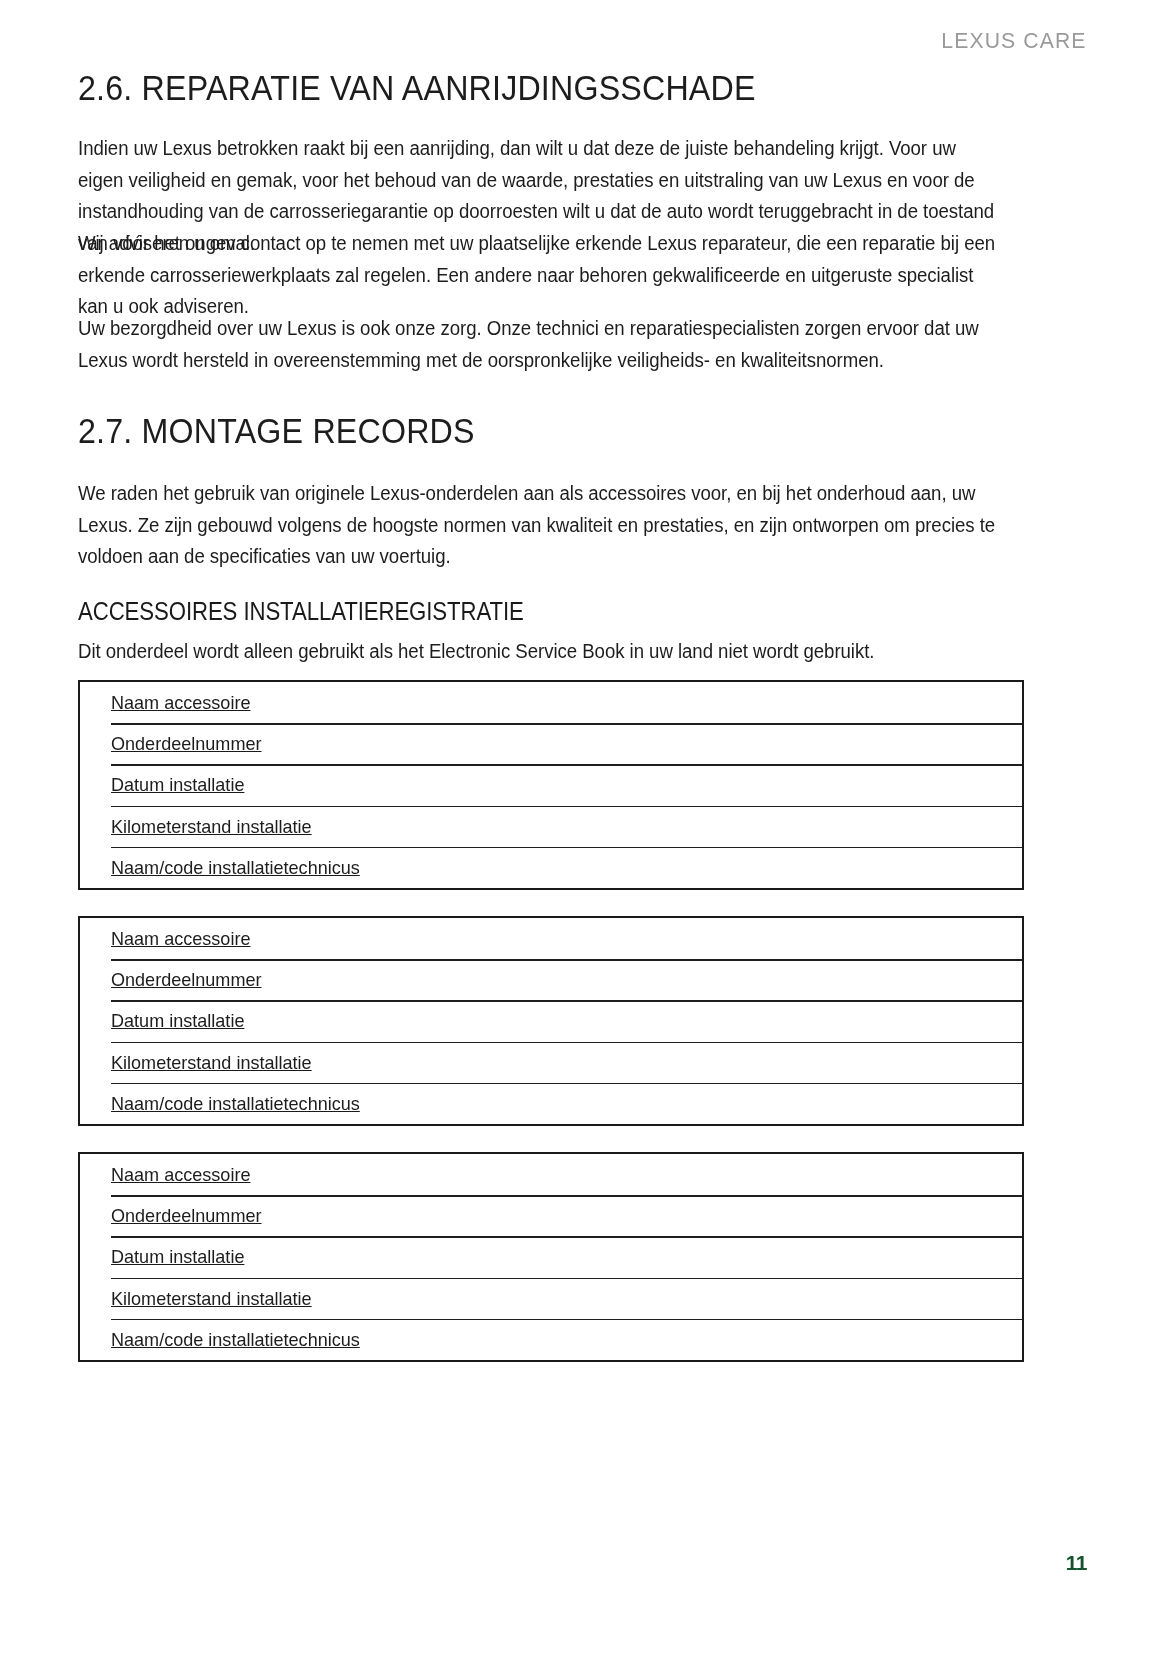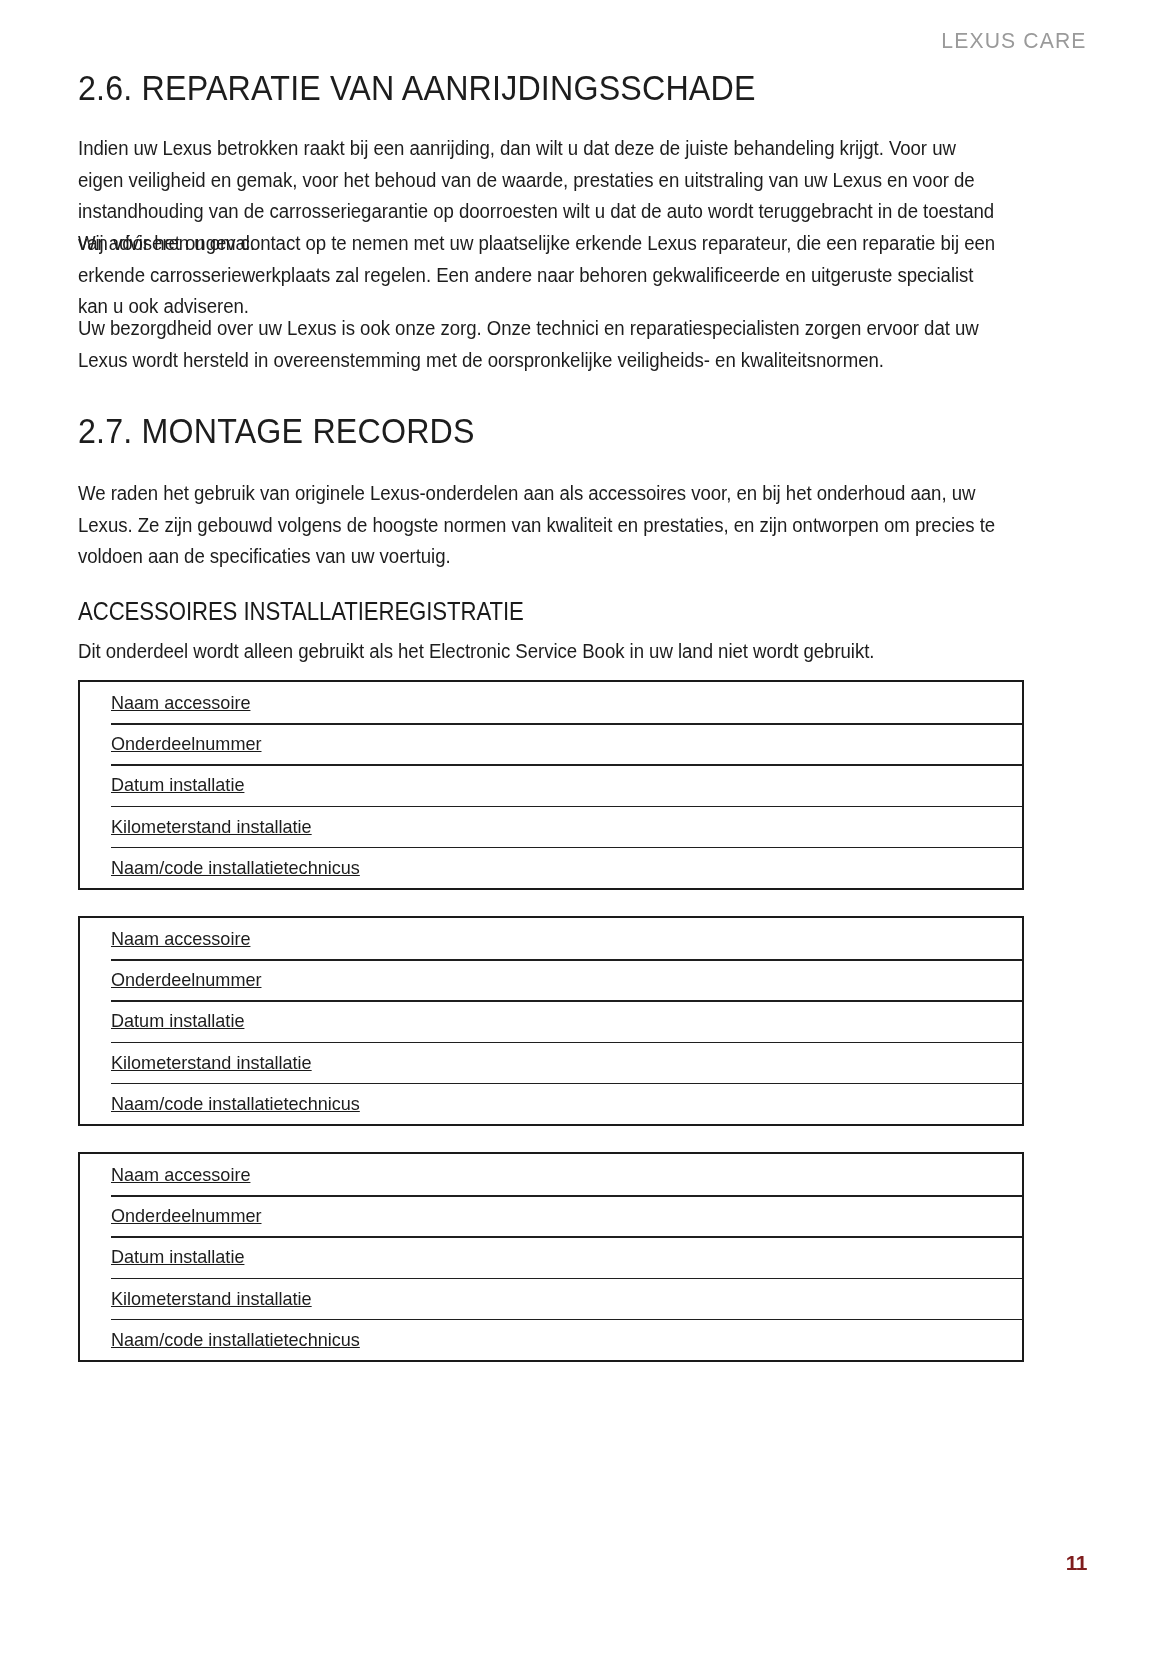--- a/index.html
+++ b/index.html
@@ -127,21 +127,21 @@
     white-space: nowrap;
   }
 
   
   .page-number {
     position: absolute;
     right: 78px;
     bottom: 78px;
     font-size: 21px;
     font-weight: 700;
-    color: #7f1d1d;
+    color: #14532d;
     letter-spacing: -0.5px;
     margin-left: 8px;
   }
 </style>
 </head>
 <body>
 
 <div class="page">
 
   <div class="running-header">LEXUS CARE</div>

